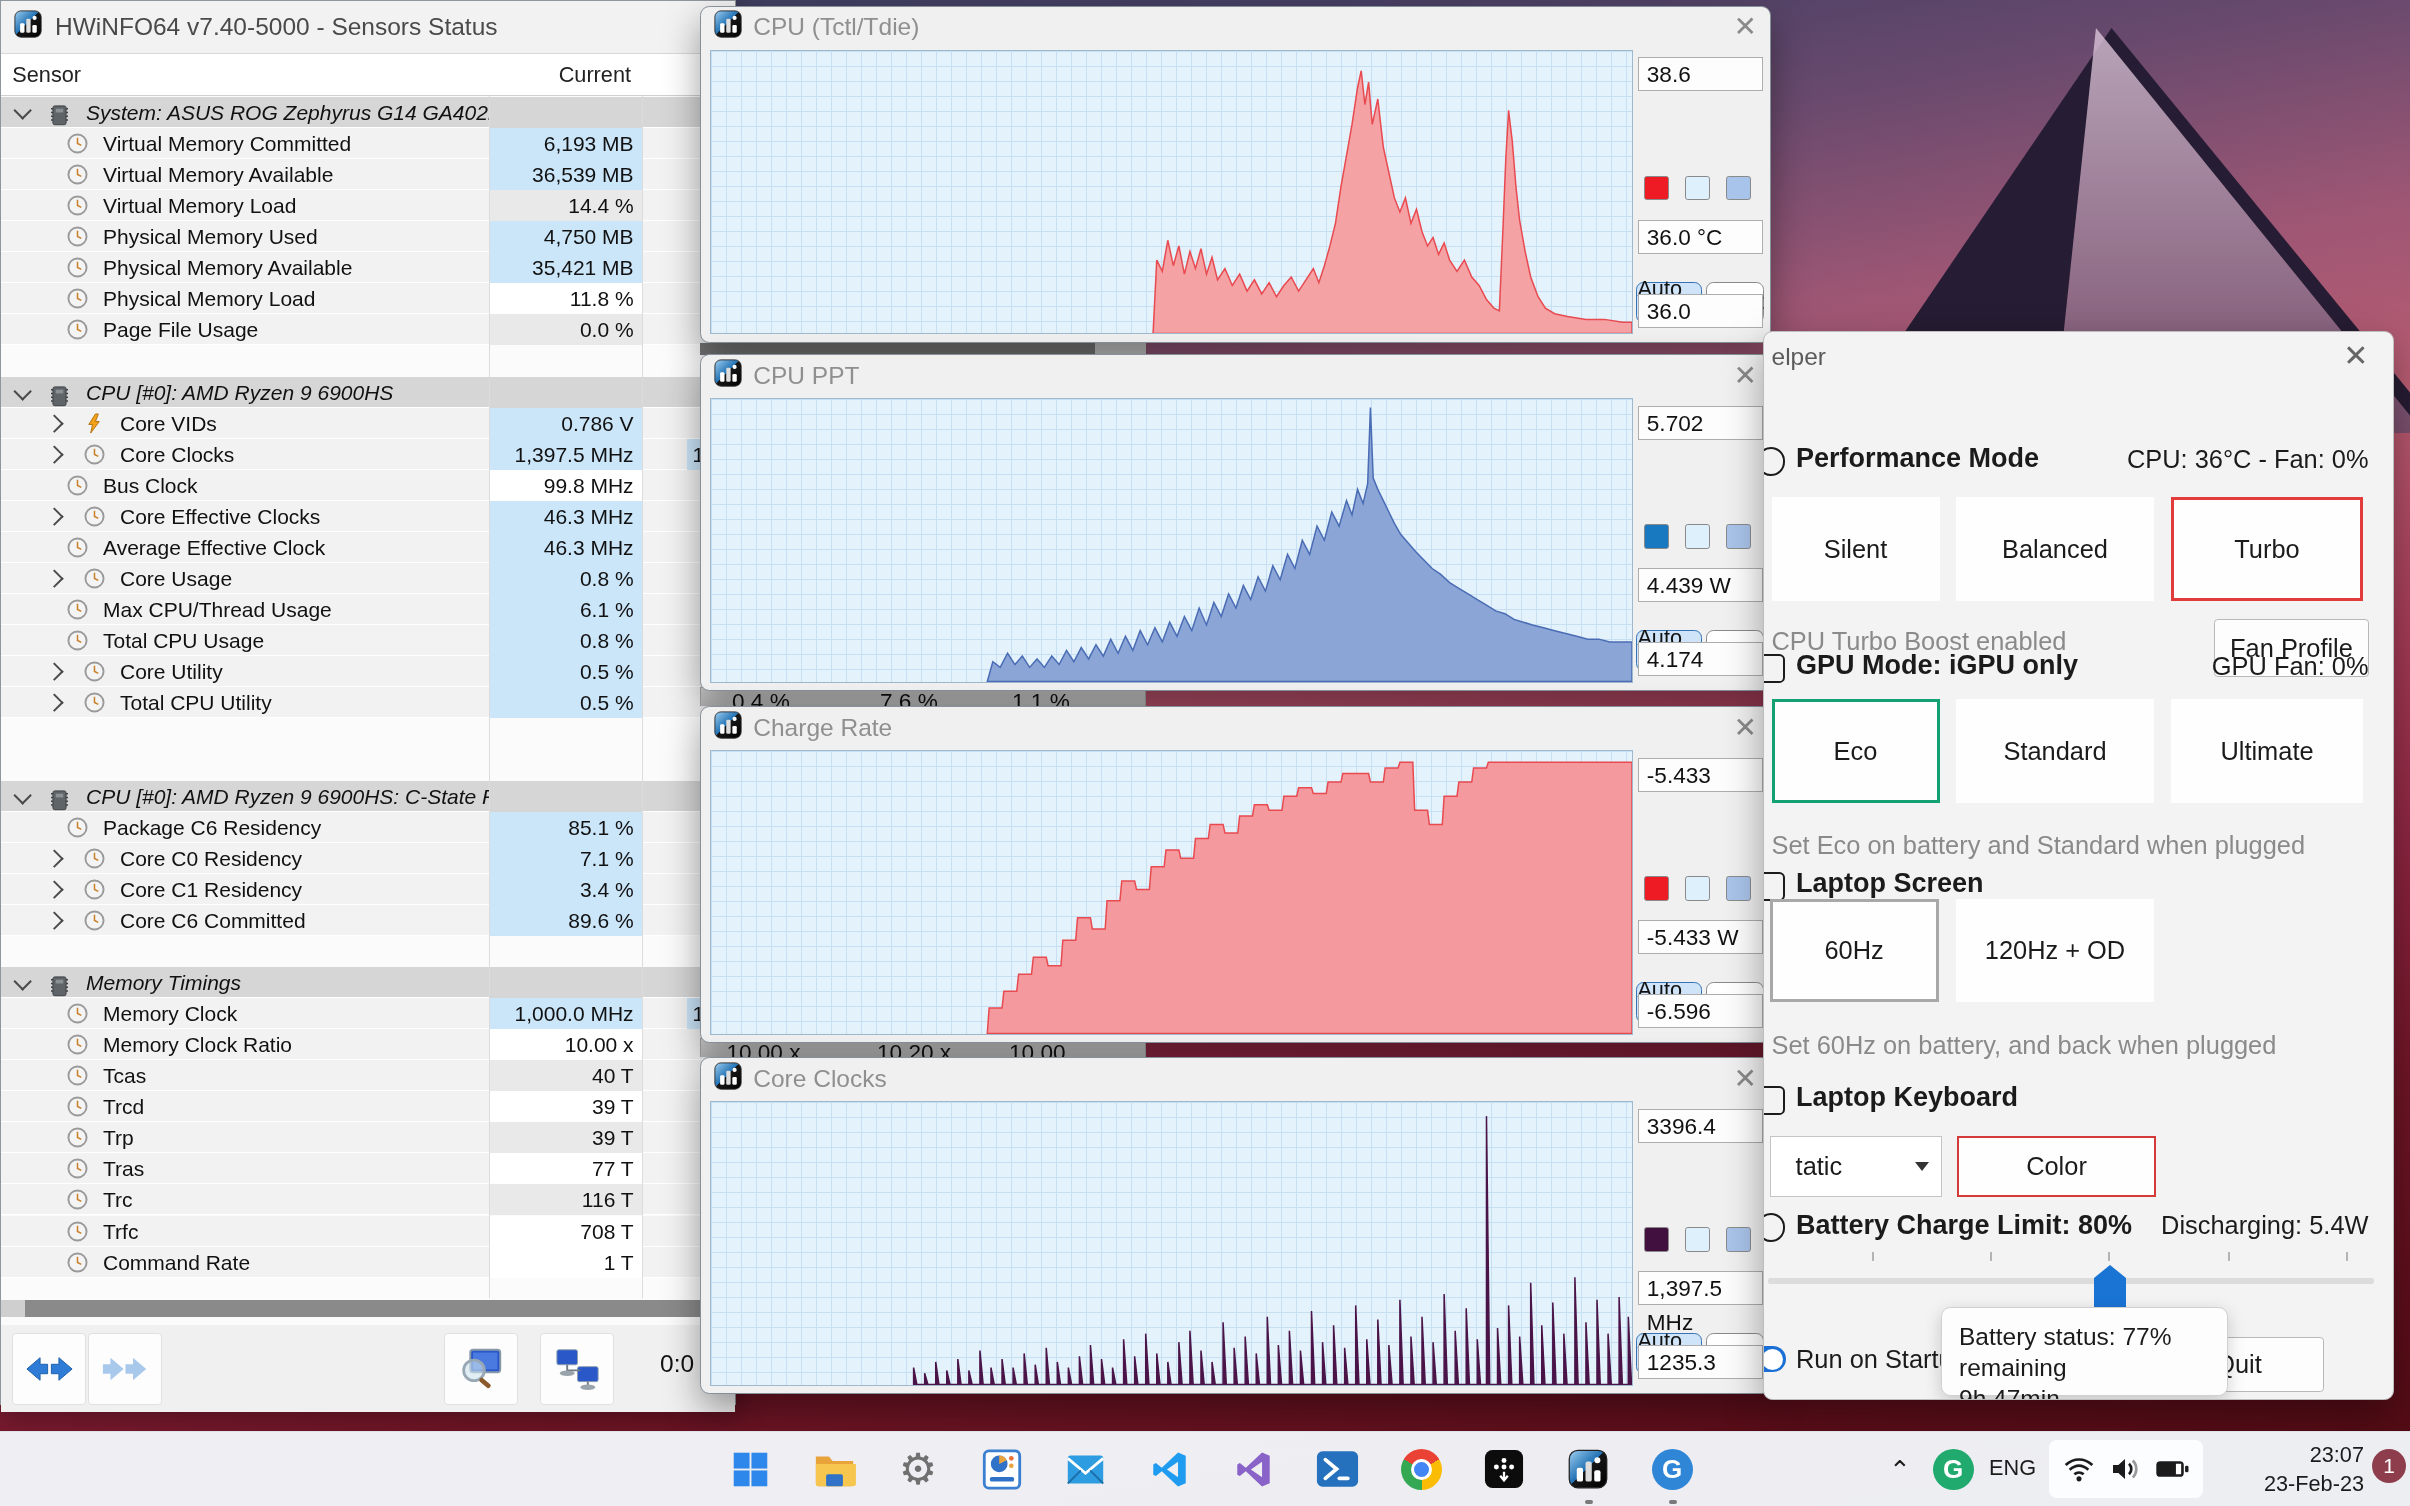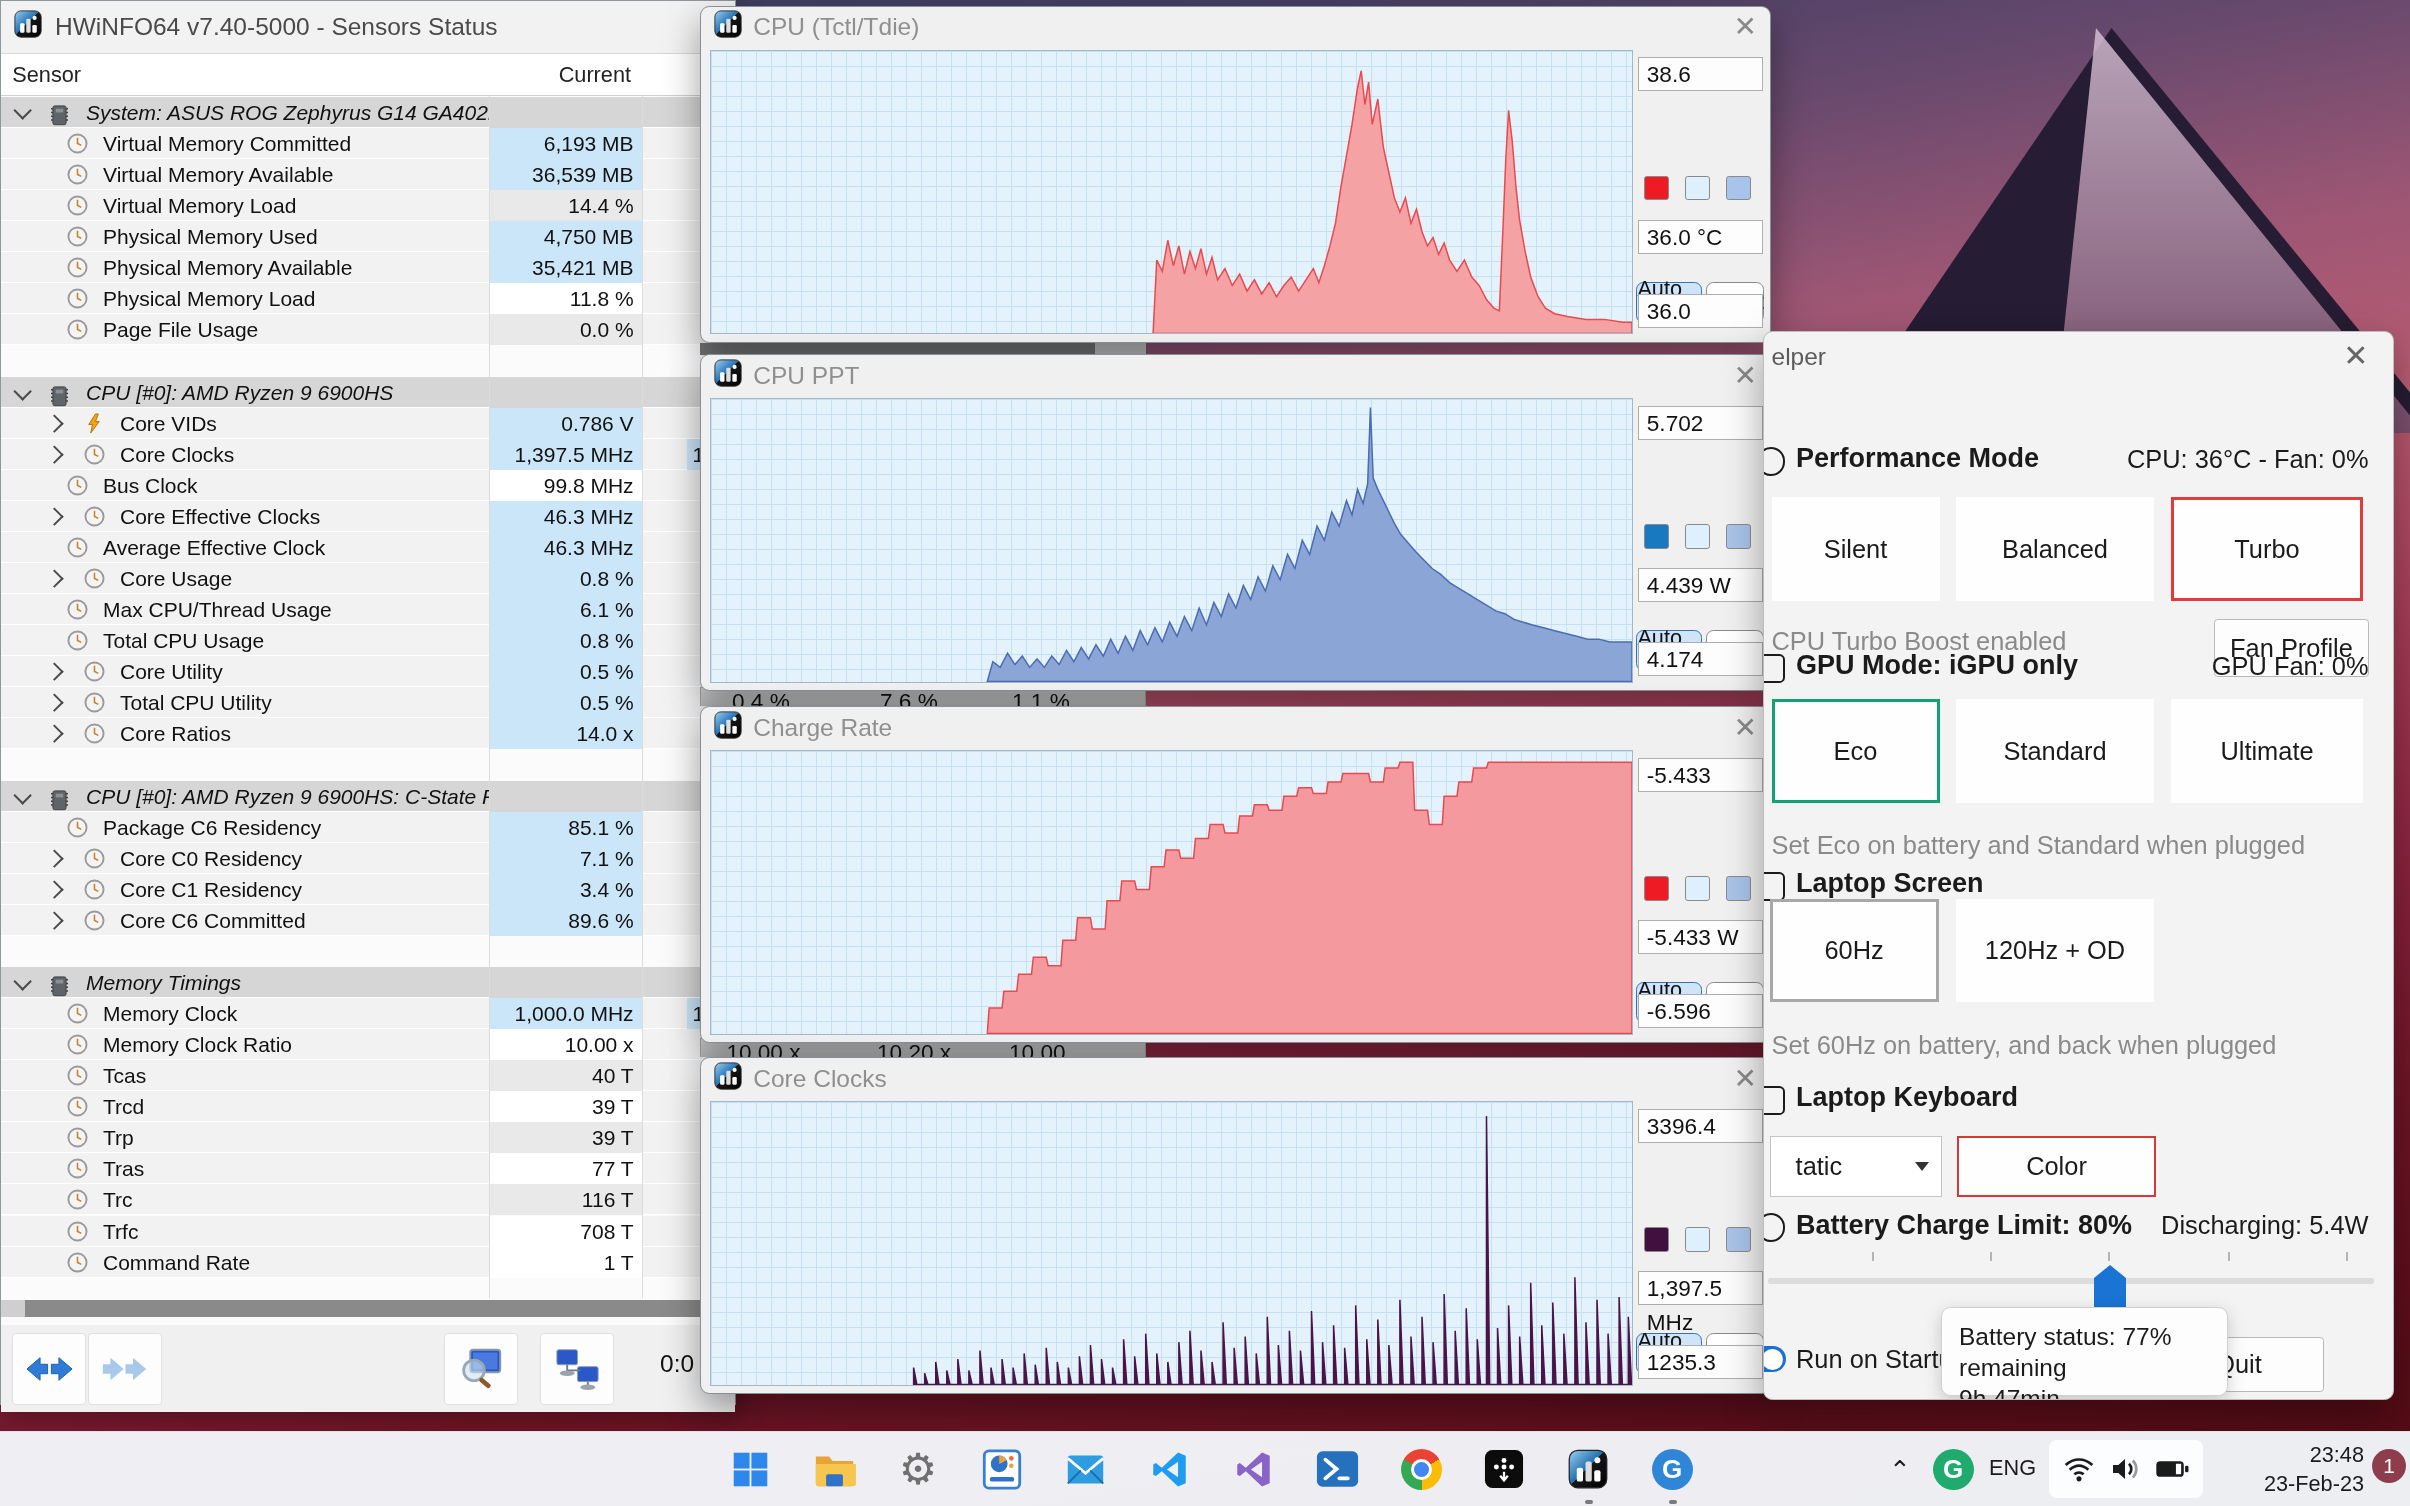--- a/index.html
+++ b/index.html
@@ -308,31 +308,20 @@
         <span class="cv right" style="left:47px"></span>
         <span style="position:absolute;left:83px">
           <svg class="sic" viewBox="0 0 22 22">
             <circle cx="11" cy="11" r="9.5" fill="#f4f4f4" stroke="#9a9a9a" stroke-width="2"></circle>
             <path d="M11 5v6l4 2" stroke="#c9802a" stroke-width="1.6" fill="none"></path>
           </svg>
         </span>
         <span class="lab" style="left:119px">Total CPU Utility</span>
         <div class="valcell bg-blue">0.5 %</div>
       </div>
-      <div class="hrow" style="top: 623px;">
-        <span class="cv right" style="left:47px"></span>
-        <span style="position:absolute;left:83px">
-          <svg class="sic" viewBox="0 0 22 22">
-            <circle cx="11" cy="11" r="9.5" fill="#f4f4f4" stroke="#9a9a9a" stroke-width="2"></circle>
-            <path d="M11 5v6l4 2" stroke="#c9802a" stroke-width="1.6" fill="none"></path>
-          </svg>
-        </span>
-        <span class="lab" style="left:119px">Core Ratios</span>
-        <div class="valcell bg-blue">14.0 x</div>
-      </div>
       <div class="hrow ghead" style="top: 686px;">
         <span class="cv down" style="left:15px"></span>
         <span style="position:absolute;left:49px;top:3.8px">
           <svg class="chip" viewBox="0 0 20 24">
             <rect x="3" y="2" width="14" height="20" rx="2" fill="#5f6468" stroke="#3c3f42"></rect>
             <rect x="6" y="5" width="8" height="4" fill="#8a9094"></rect>
             <path d="M1 5h2M1 9h2M1 13h2M1 17h2M17 5h2M17 9h2M17 13h2M17 17h2" stroke="#3c3f42" stroke-width="1.6"></path>
           </svg>
         </span>
         <span class="lab" style="left:85px">CPU [#0]: AMD Ryzen 9 6900HS: C-State Re...</span>
@@ -861,20 +850,20 @@
         <path d="M15 8 a5.5 5.5 0 0 1 0 8" stroke="#1b1b1b" stroke-width="2" fill="none"></path>
         <path d="M17.8 5.6 a9 9 0 0 1 0 12.8" stroke="#9a9a9a" stroke-width="2" fill="none"></path>
       </svg>
     <svg width="34" height="32" viewBox="0 0 26 24">
         <rect x="1" y="6" width="21" height="12" rx="3" fill="#1b1b1b"></rect>
         <rect x="16" y="8" width="4" height="8" fill="#fff"></rect>
         <rect x="23" y="9.5" width="2.6" height="5" rx="1" fill="#1b1b1b"></rect>
       </svg>
   </div>
   <div id="tray-clock">
-    <div>23:48</div>
+    <div>23:07</div>
     <div>23-Feb-23</div>
   </div>
   <div id="tray-badge">1</div>
 <div class="rundot" style="left: 1585px;"></div>
     <div class="rundot" style="left: 1669px;"></div>
   </div>
 
 
 </body></html>

